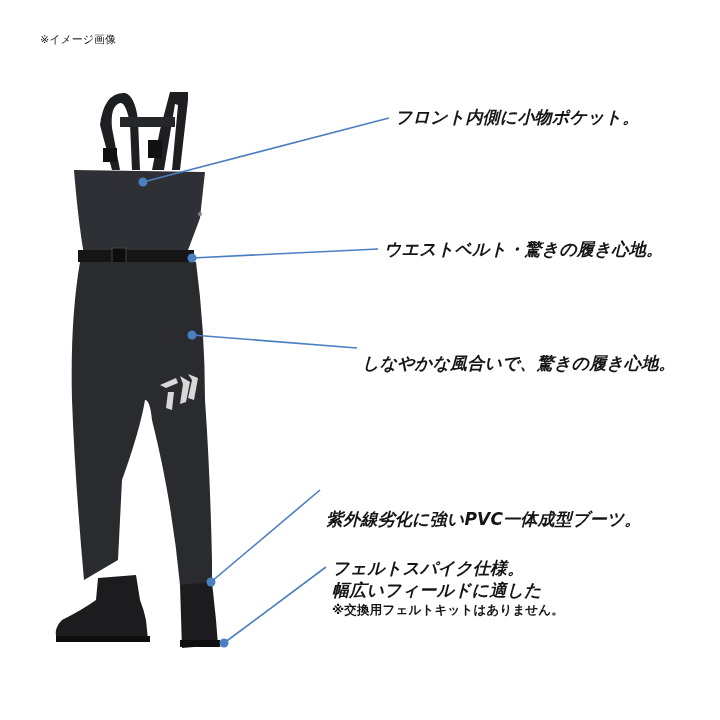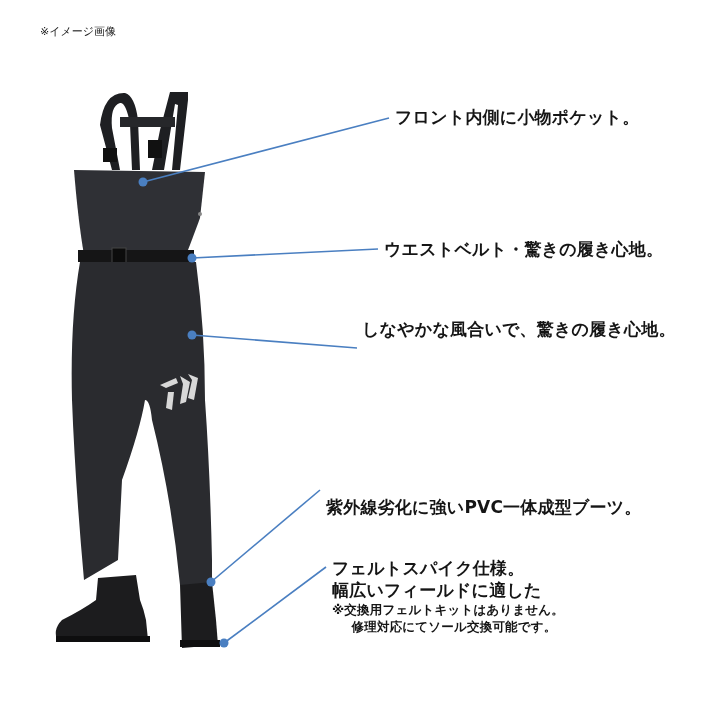--- a/index.html
+++ b/index.html
@@ -1,28 +1,28 @@
 <!DOCTYPE html>
 <html><head>
 <meta charset="utf-8">
 <style>
   html, body { margin: 0; padding: 0; background: #ffffff; }
   body { width: 720px; height: 720px; position: relative; overflow: hidden;
          font-family: "DejaVu Sans", "Liberation Sans", sans-serif; color: #1a1a1a; }
-  .note { position: absolute; left: 40px; top: 24px; font-size: 11px; color: #222; }
+  .note { position: absolute; left: 40px; top: 32px; font-size: 11px; color: #222; }
   .product { position: absolute; left: 0; top: 0; width: 720px; height: 720px; }
   .callout { position: absolute; font-weight: bold; font-size: 17px; line-height: 22px; color: #151515; white-space: nowrap; letter-spacing: 0.2px; }
   .callout .sub { font-size: 12.5px; line-height: 17px; font-weight: bold; display: block; text-align: center; }
   .callout .sub.indent { padding-left: 12px; }
   .c1 { left: 395px; top: 106px; }
   .c2 { left: 384px; top: 238px; }
-  .c3 { left: 362px; top: 318px; text-align: right; }
-  .c4 { left: 326px; top: 496px; }
+  .c3 { left: 362px; top: 352px; text-align: right; }
+  .c4 { left: 326px; top: 508px; }
   .c5 { left: 332px; top: 557px; }
-  .line-block { display: block; }
+  .line-block { display: block; font-style: italic; }
 </style>
 </head>
 <body>
 
 <div class="note">※イメージ画像</div>
 
 <svg class="product" viewBox="0 0 720 720" xmlns="http://www.w3.org/2000/svg">
 
   <g fill="#1e1f22">
     <path d="M112 170 L100 125 Q104 92 125 93 Q135 96 138 120 L140 170 L132 170 L130 124 Q126 102 120 103 Q110 106 112 128 L120 170 Z"></path>
@@ -77,14 +77,13 @@
 <div class="callout c3">
   <span class="line-block">しなやかな風合いで、驚きの履き心地。</span>
 </div>
 <div class="callout c4">
   <span class="line-block">紫外線劣化に強いPVC一体成型ブーツ。</span>
 </div>
 <div class="callout c5">
   <span class="line-block">フェルトスパイク仕様。</span>
   <span class="line-block">幅広いフィールドに適した</span>
   <span class="sub">※交換用フェルトキットはありません。</span>
-  <span class="sub indent">修理対応にてソール交換可能です。</span>
 </div>
 
 </body></html>

